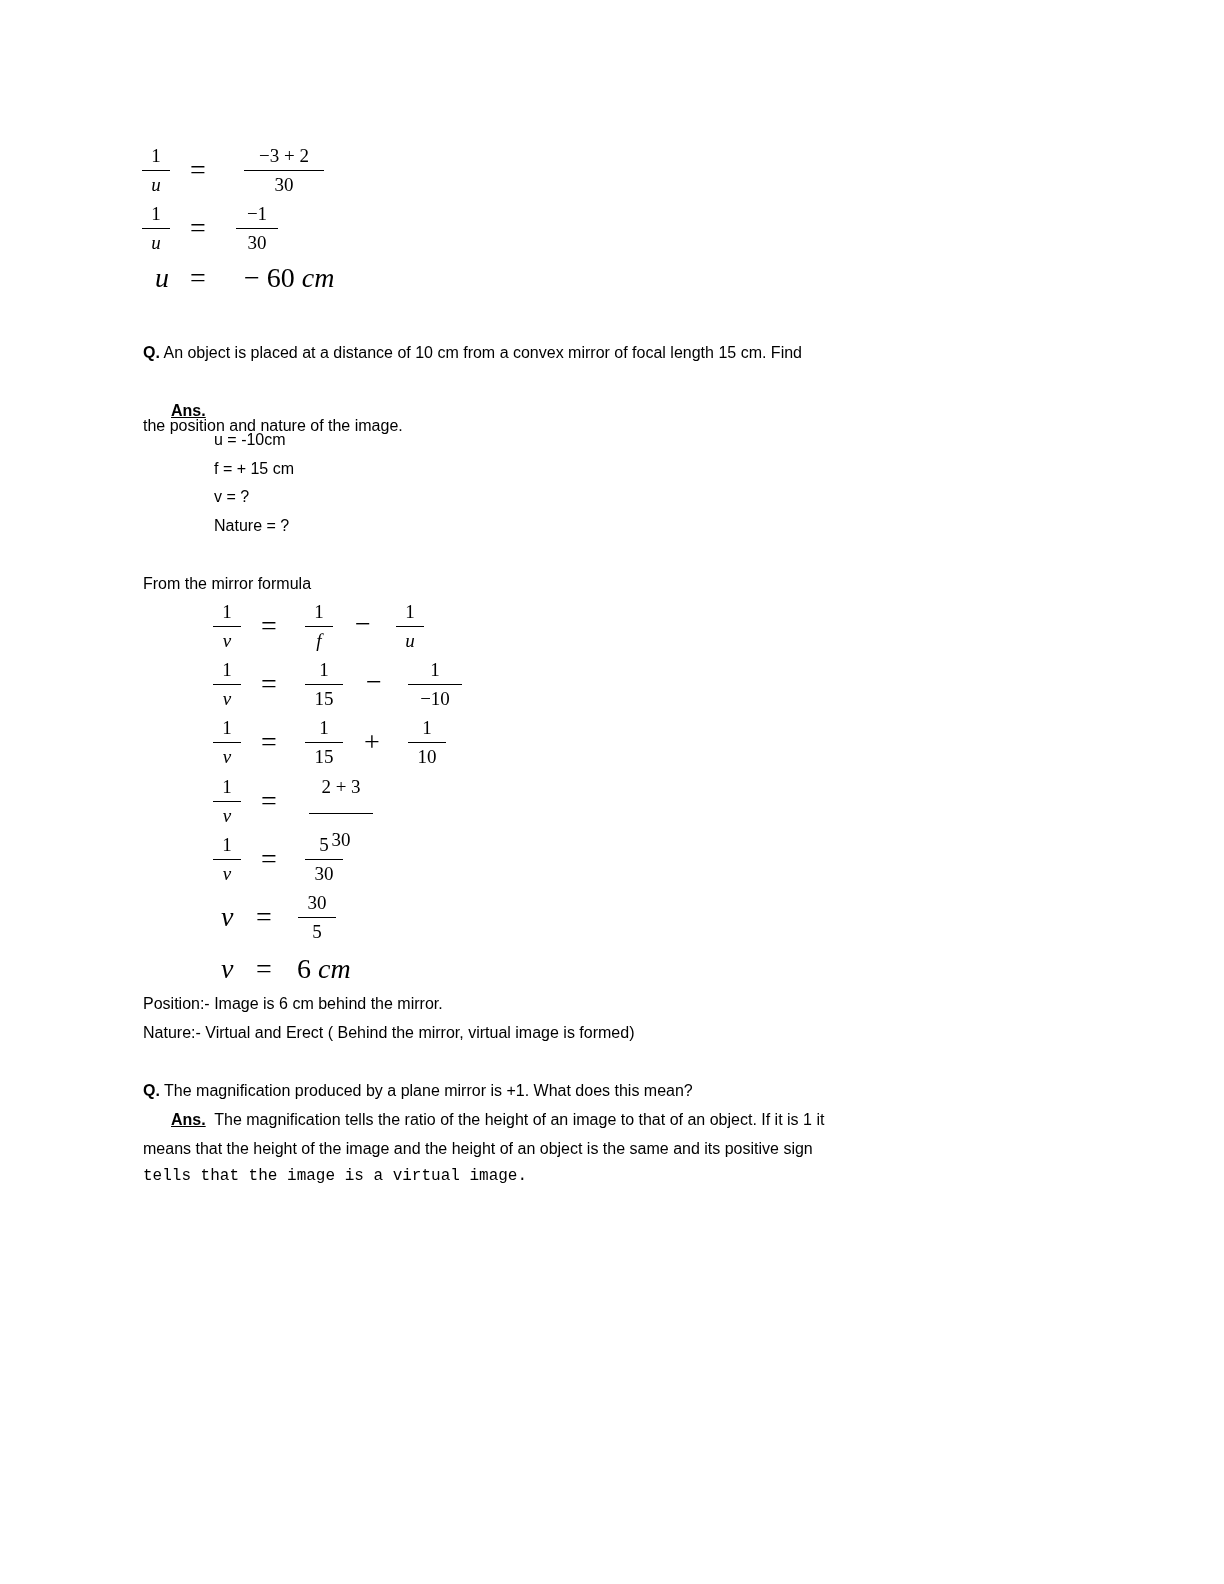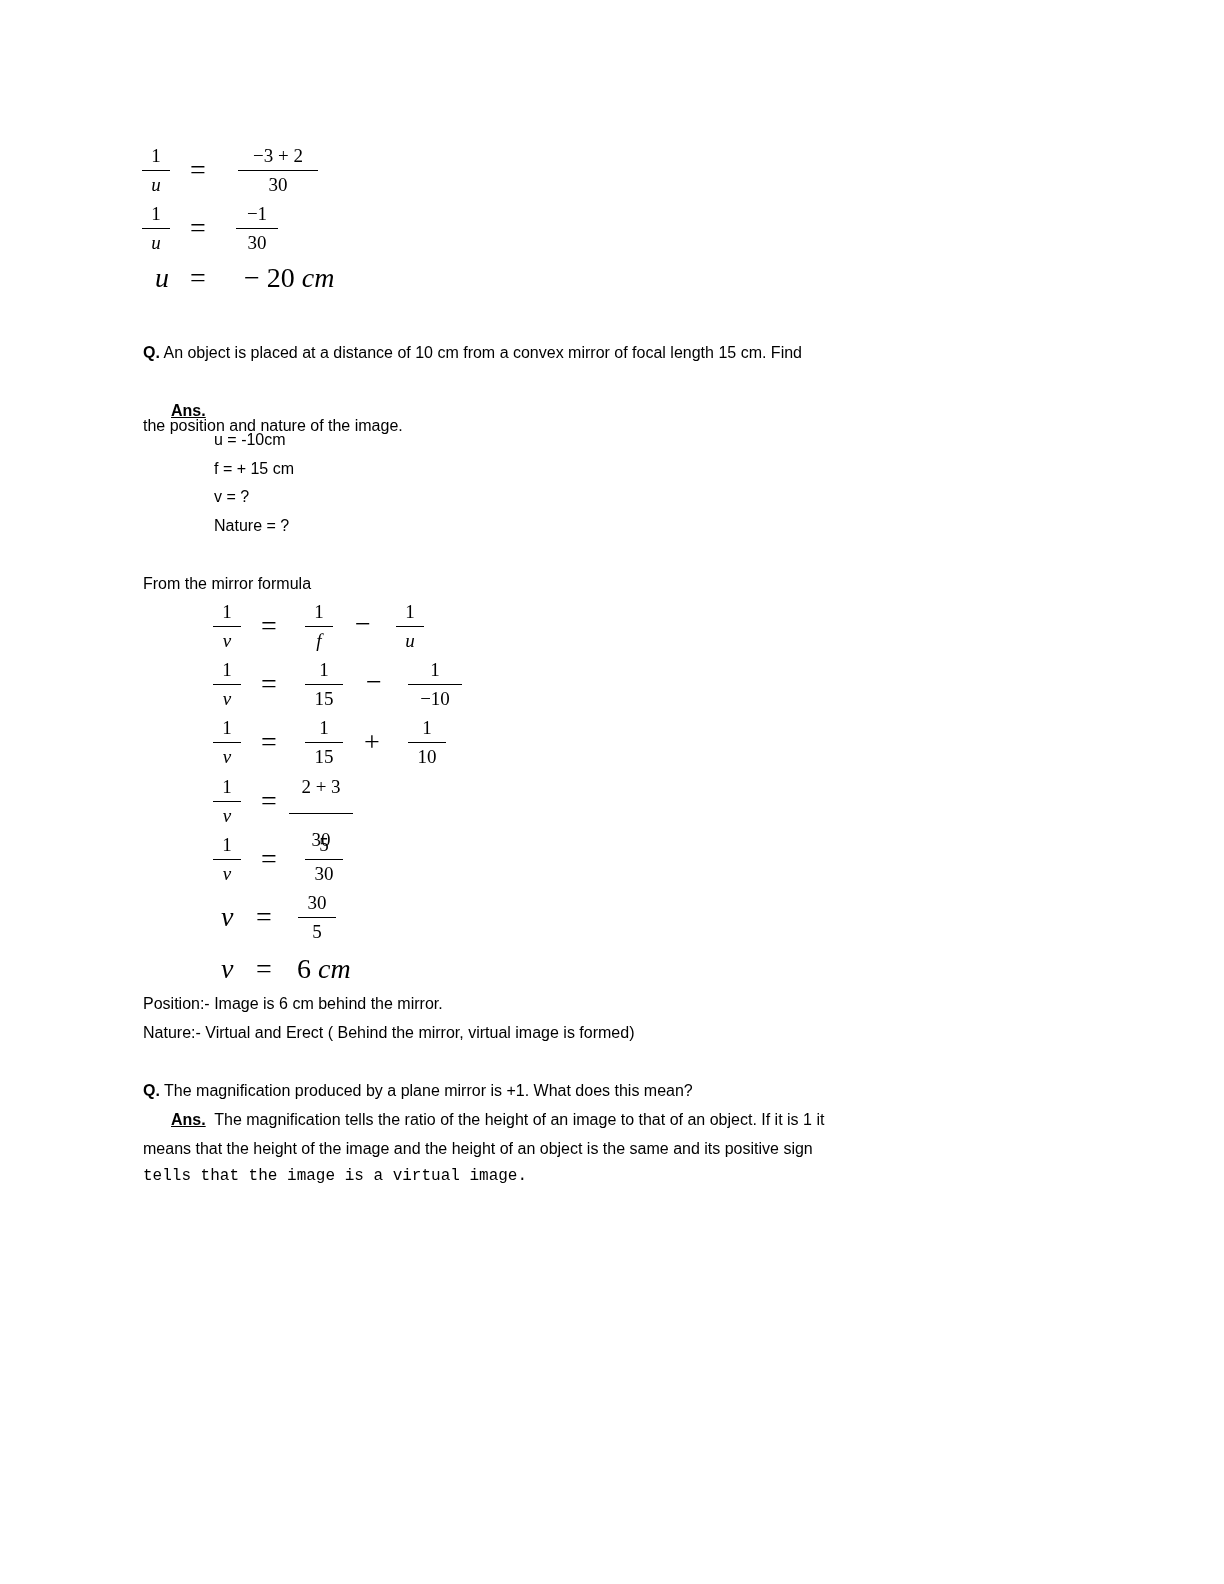--- a/index.html
+++ b/index.html
@@ -20,41 +20,41 @@
 </head>
 <body>
 
 <div>
   <div class="frac" style="left:142px;top:145px;width:28px;">
     <span class="num">1</span>
     <span class="bar"></span>
     <span class="den it">u</span>
   </div>
   <span class="op" style="left:190px;top:156px;">=</span>
-  <div class="frac" style="left:238px;top:145px;width:80px;">
+  <div class="frac" style="left:244px;top:145px;width:80px;">
     <span class="num">−3 + 2</span>
     <span class="bar"></span>
     <span class="den">30</span>
   </div>
 
   <div class="frac" style="left:142px;top:203px;width:28px;">
     <span class="num">1</span>
     <span class="bar"></span>
     <span class="den it">u</span>
   </div>
   <span class="op" style="left:190px;top:214px;">=</span>
   <div class="frac" style="left:236px;top:203px;width:42px;">
     <span class="num">−1</span>
     <span class="bar"></span>
     <span class="den">30</span>
   </div>
 
   <span class="big" style="left:155px;top:263px;"><i>u</i></span>
   <span class="big" style="left:190px;top:263px;">=</span>
-  <span class="big" style="left:244px;top:263px;"><span>− 20</span> <i>cm</i></span>
+  <span class="big" style="left:244px;top:263px;"><span>− 60</span> <i>cm</i></span>
 </div>
 
 <div class="abs text" style="left:143px;top:338px;"><span class="bold">Q.</span><span> An object is placed at a distance of 10 cm from a convex mirror of focal length 15 cm. Find</span></div>
 <div class="abs text" style="left:143px;top:367px;margin-top:44px;">the position and nature of the image.</div>
 <div class="abs text ul" style="left:143px;top:396px;">Ans.</div>
 
 <div class="abs text" style="left:214px;top:425px;">u = -10cm</div>
 <div class="abs text" style="left:214px;top:454px;">f = + 15 cm</div>
 <div class="abs text" style="left:214px;top:482px;">v = ?</div>
 <div class="abs text" style="left:214px;top:511px;">Nature = ?</div>
@@ -116,21 +116,21 @@
       <span class="bar"></span>
       <span class="den">10</span>
   </div>
 
   <div class="frac" style="left:213px;top:776px;width:28px;">
     <span class="num">1</span>
       <span class="bar"></span>
       <span class="den it">v</span>
   </div>
   <span class="op" style="left:261px;top:787px;">=</span>
-  <div class="frac" style="left:289px;top:776px;width:64px;gap:12px;">
+  <div class="frac" style="left:309px;top:776px;width:64px;gap:12px;">
     <span class="num">2 + 3</span>
       <span class="bar"></span>
       <span class="den">30</span>
   </div>
 
   <div class="frac" style="left:213px;top:834px;width:28px;">
     <span class="num">1</span>
       <span class="bar"></span>
       <span class="den it">v</span>
   </div>

